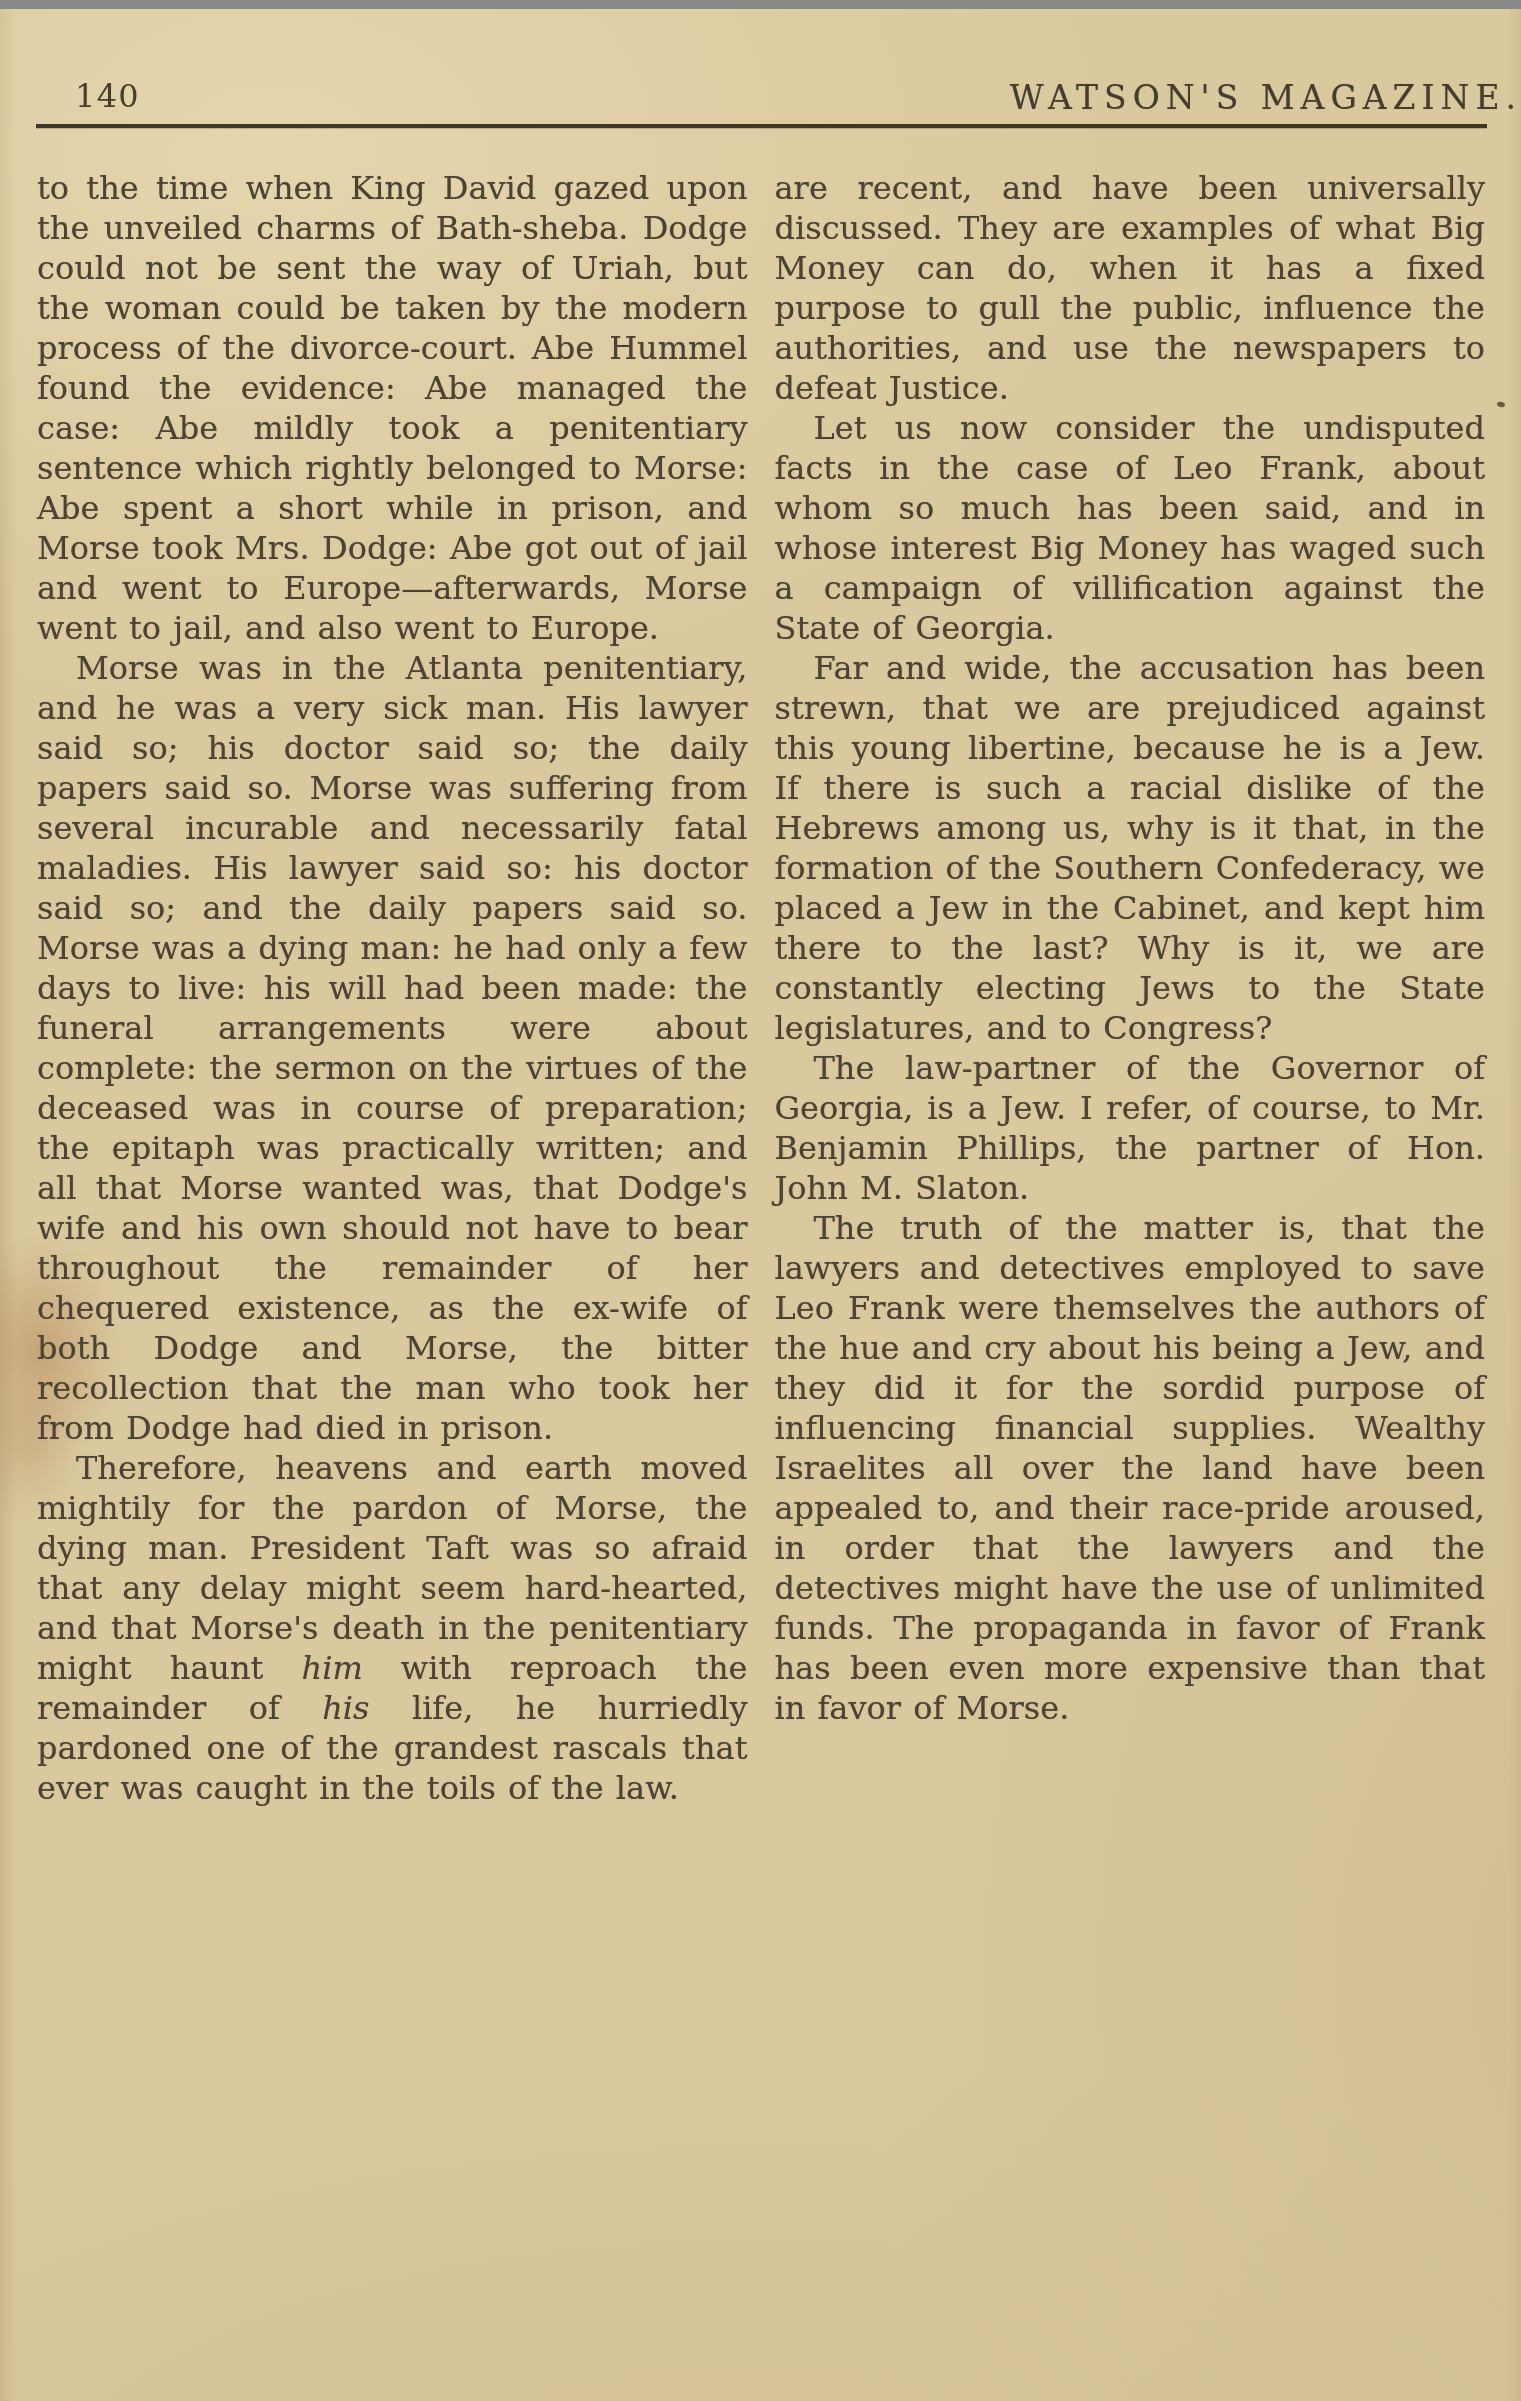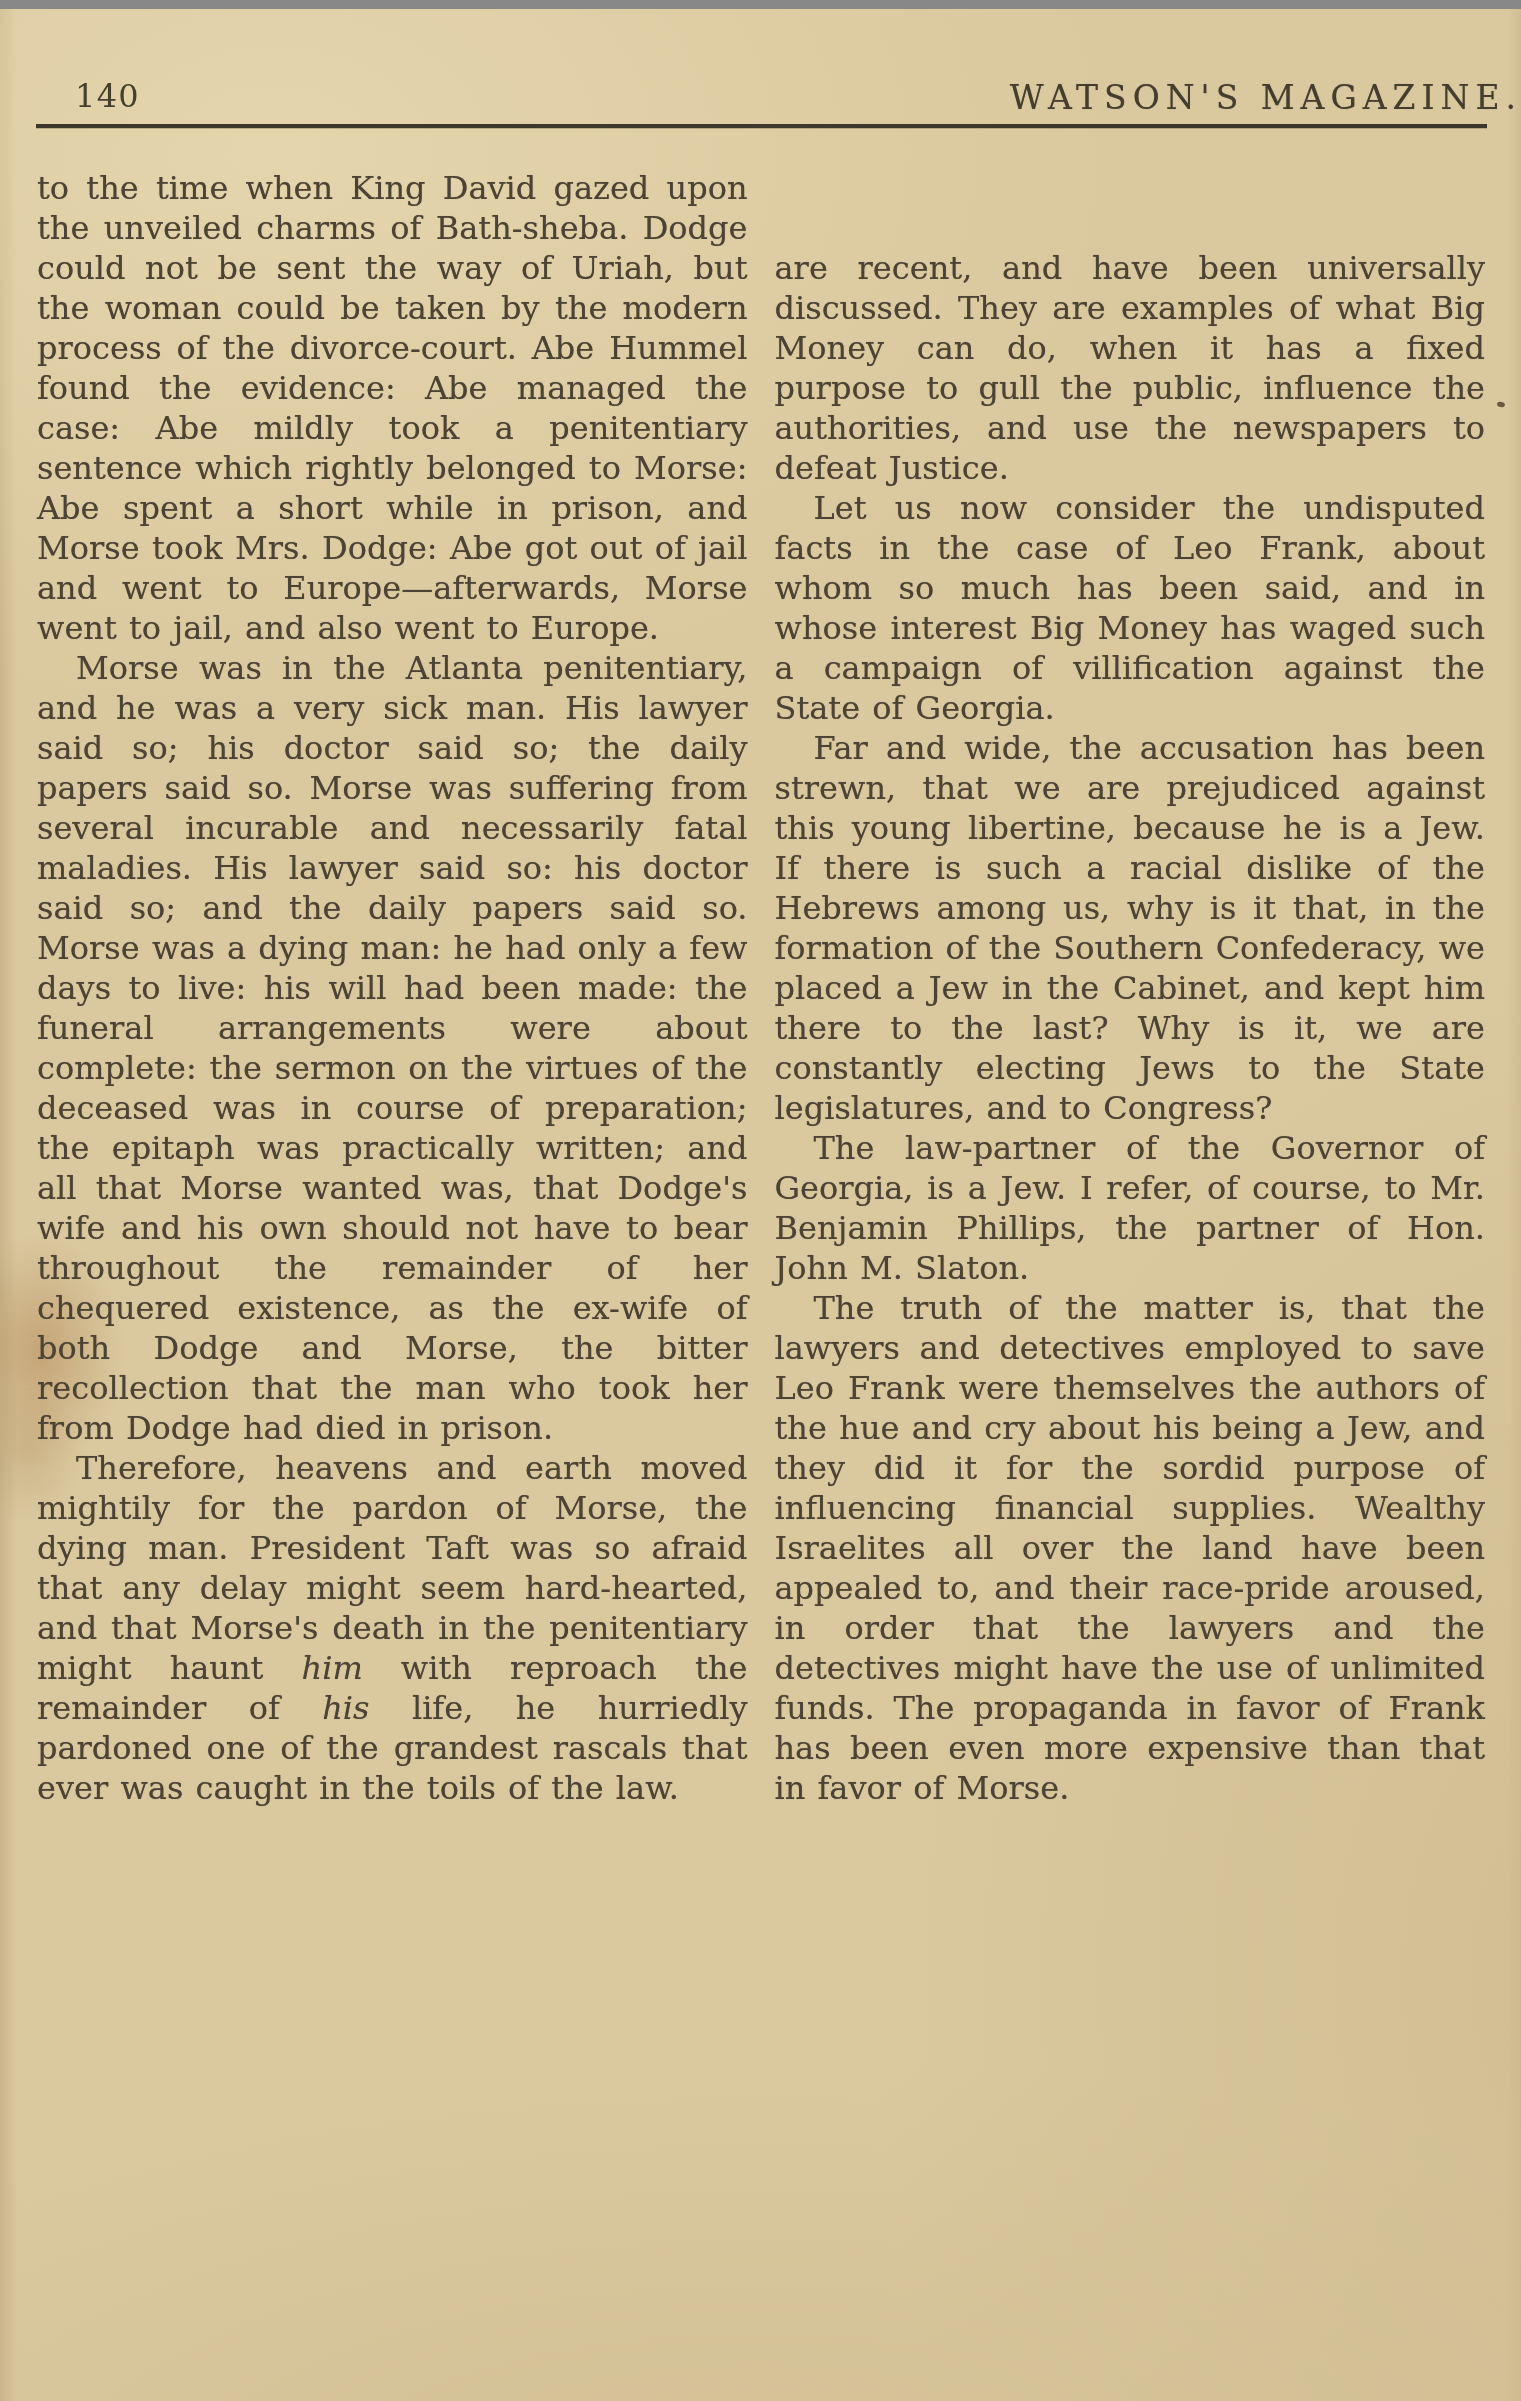--- a/index.html
+++ b/index.html
@@ -48,21 +48,21 @@
     font-size:33px;letter-spacing:6px;color:#453e2f;
     text-shadow:0 0 0.7px rgba(62,54,40,.5);
   }
   .header-rule{
     position:absolute;left:36px;right:35px;top:115px;height:4px;
     background:#3e372b;border:0;margin:0;
     box-shadow:0 0.7px 0 rgba(62,55,43,.35);
   }
   .columns{
     position:absolute;top:159px;left:37px;right:37px;
-    display:flex;gap:27px;align-items:flex-end;
+    display:flex;gap:27px;
   }
   .col{
     flex:1 1 0;
     font-size:32px;
     line-height:40px;
     text-align:justify;
     word-spacing:2px;
     color:#4c4335;
     text-shadow:0 0 0.7px rgba(70,60,45,.45);
   }

